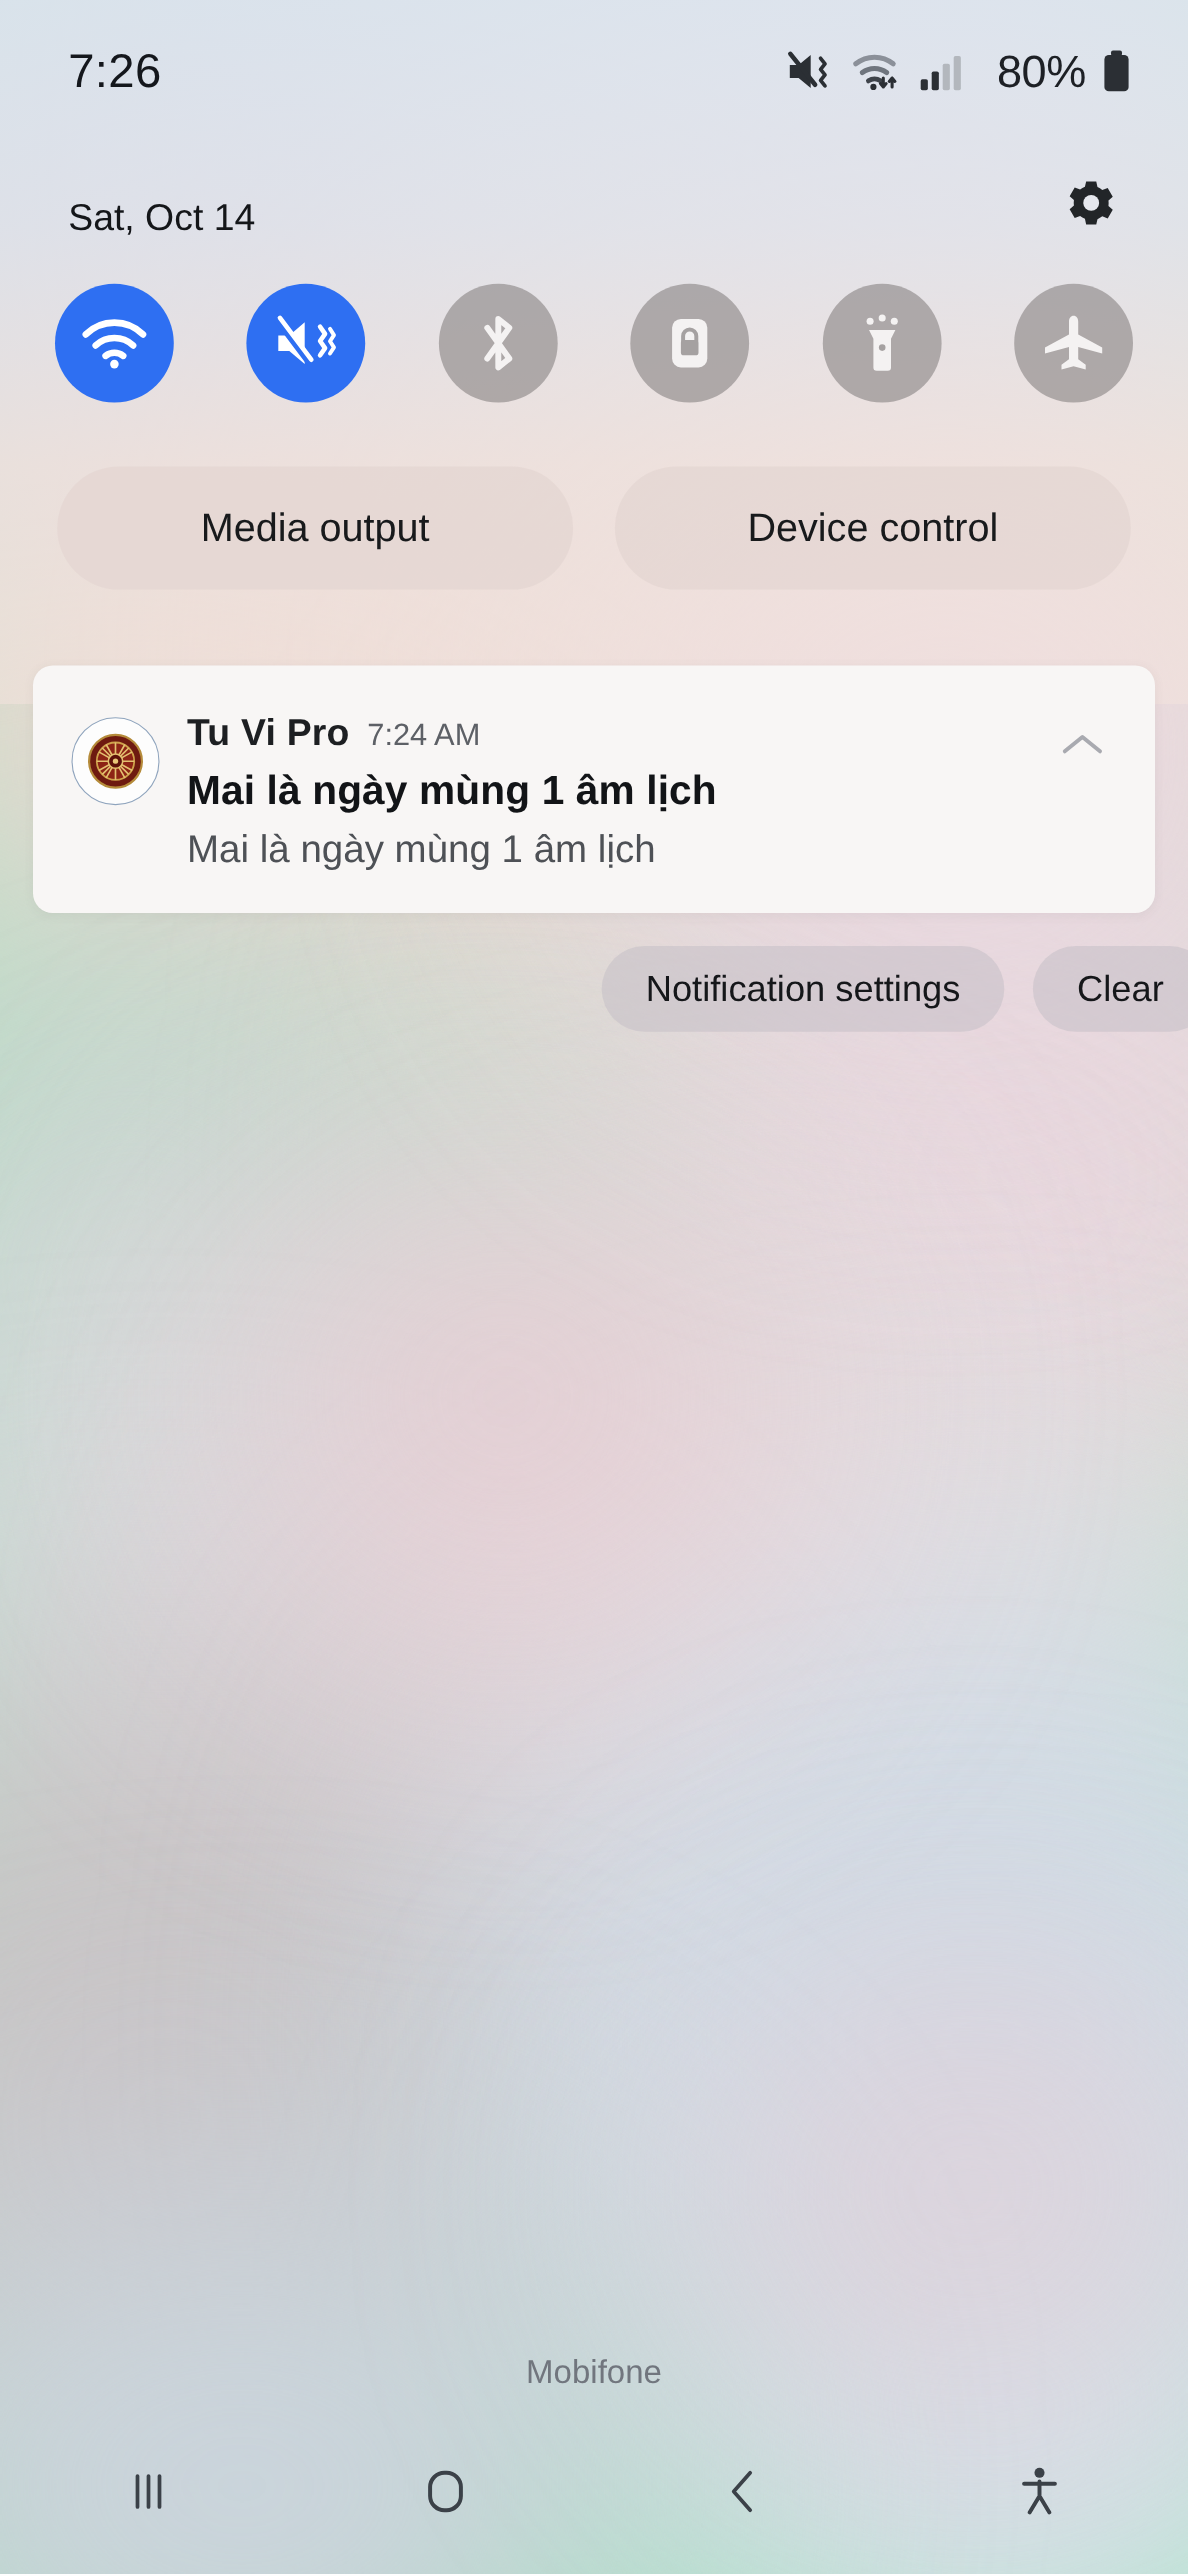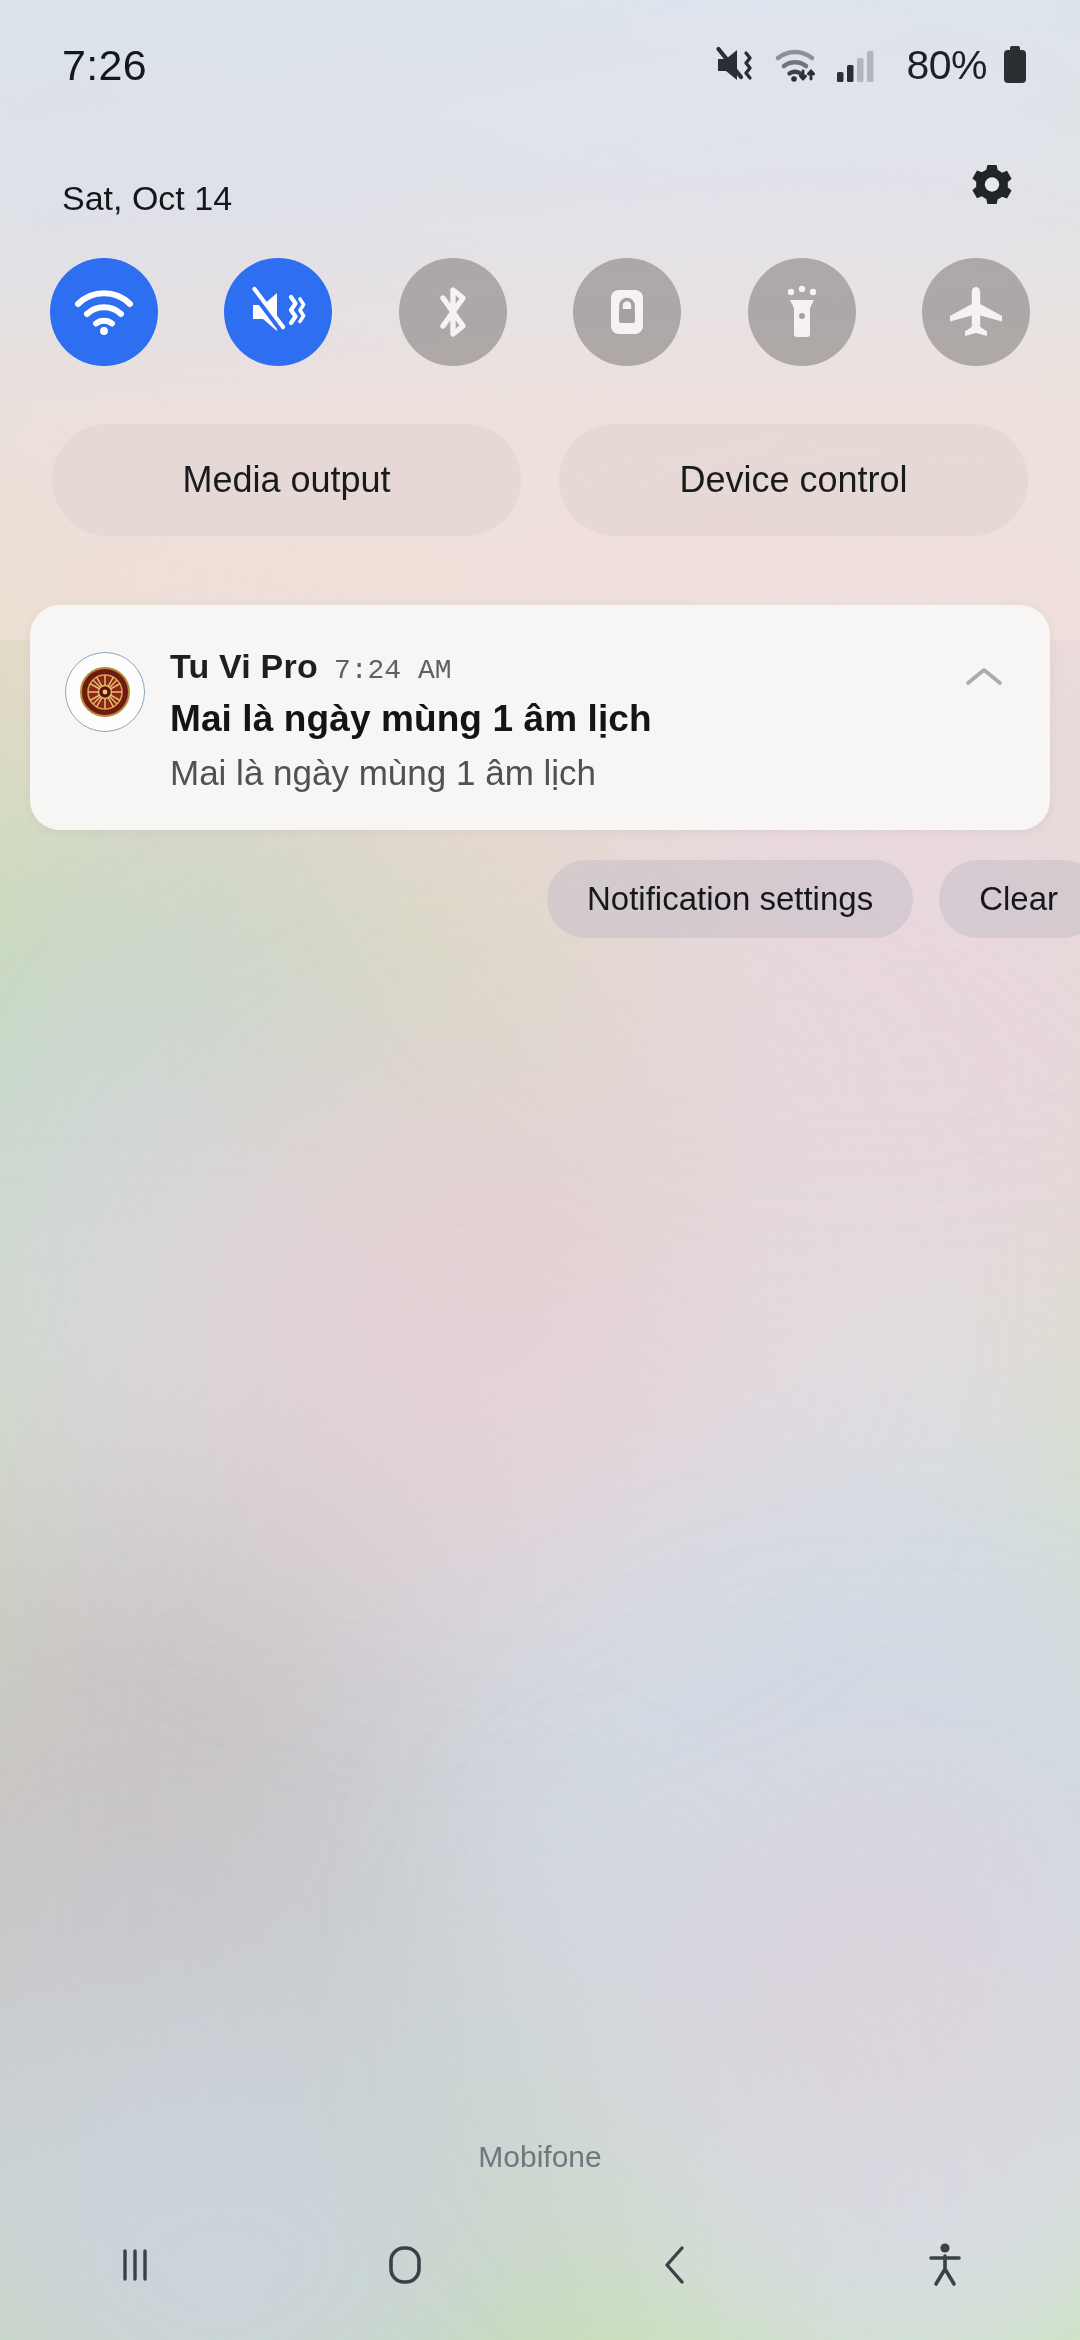--- a/index.html
+++ b/index.html
@@ -5,21 +5,21 @@
   * { margin:0; padding:0; box-sizing:border-box; }
   html, body {
     width:1080px; height:2340px;
     overflow:hidden;
     font-family:"Liberation Sans", sans-serif;
     -webkit-font-smoothing:antialiased;
   }
   #screen {
     position:relative;
     width:1080px; height:2340px;
-    background:#bef264;
+    background:#86efac;
     overflow:hidden;
   }
 
   
   #wallpaper { position:absolute; inset:0; overflow:hidden; }
   #wallpaper .blob { position:absolute; border-radius:50%; filter:blur(150px); }
   .b1 { width:900px; height:800px; left:-250px; top:-160px;  background:#c6d2e2; }
   .b2 { width:950px; height:760px; left:320px;  top:-230px;  background:#dde2ea; }
   .b3 { width:900px; height:700px; left:-180px; top:330px;   background:#efd9d2; }
   .b4 { width:950px; height:720px; left:380px;  top:250px;   background:#f0dcd8; }
@@ -85,35 +85,35 @@
   .pill {
     flex:1; height:112px; border-radius:56px;
     display:flex; align-items:center; justify-content:center;
     background:rgba(228,214,210,0.78);
     font-size:36px; color:#181a1c;
   }
 
   
   #notif-card {
     position:absolute; left:30px; top:605px; width:1020px; height:225px;
-    background:#f8f6f5; border-radius:30px;
+    background:#f8f6f5; border-radius:18px;
     box-shadow:0 2px 10px rgba(90,80,80,.07);
   }
   #notif-icon {
     position:absolute; left:35px; top:47px;
     width:80px; height:80px; border-radius:50%;
     background:#fdfdfd; border:1.5px solid #8fa4bd;
     display:flex; align-items:center; justify-content:center;
   }
   #notif-head {
     position:absolute; left:140px; top:42px;
     display:flex; align-items:baseline; gap:16px;
   }
   #notif-app { font-size:34px; font-weight:bold; color:#1d1f22; letter-spacing:.2px; }
-  #notif-time { font-size:28px; color:#5d6066;font-family:Liberation Mono, monospace; }
+  #notif-time { font-size:28px; color:#5d6066; }
   #notif-title {
     position:absolute; left:140px; top:93px;
     font-size:37px; font-weight:bold; color:#121417; letter-spacing:.1px;
   }
   #notif-body {
     position:absolute; left:140px; top:148px;
     font-size:35px; color:#4e5156;
   }
   #notif-collapse {
     position:absolute; right:30px; top:36px;

